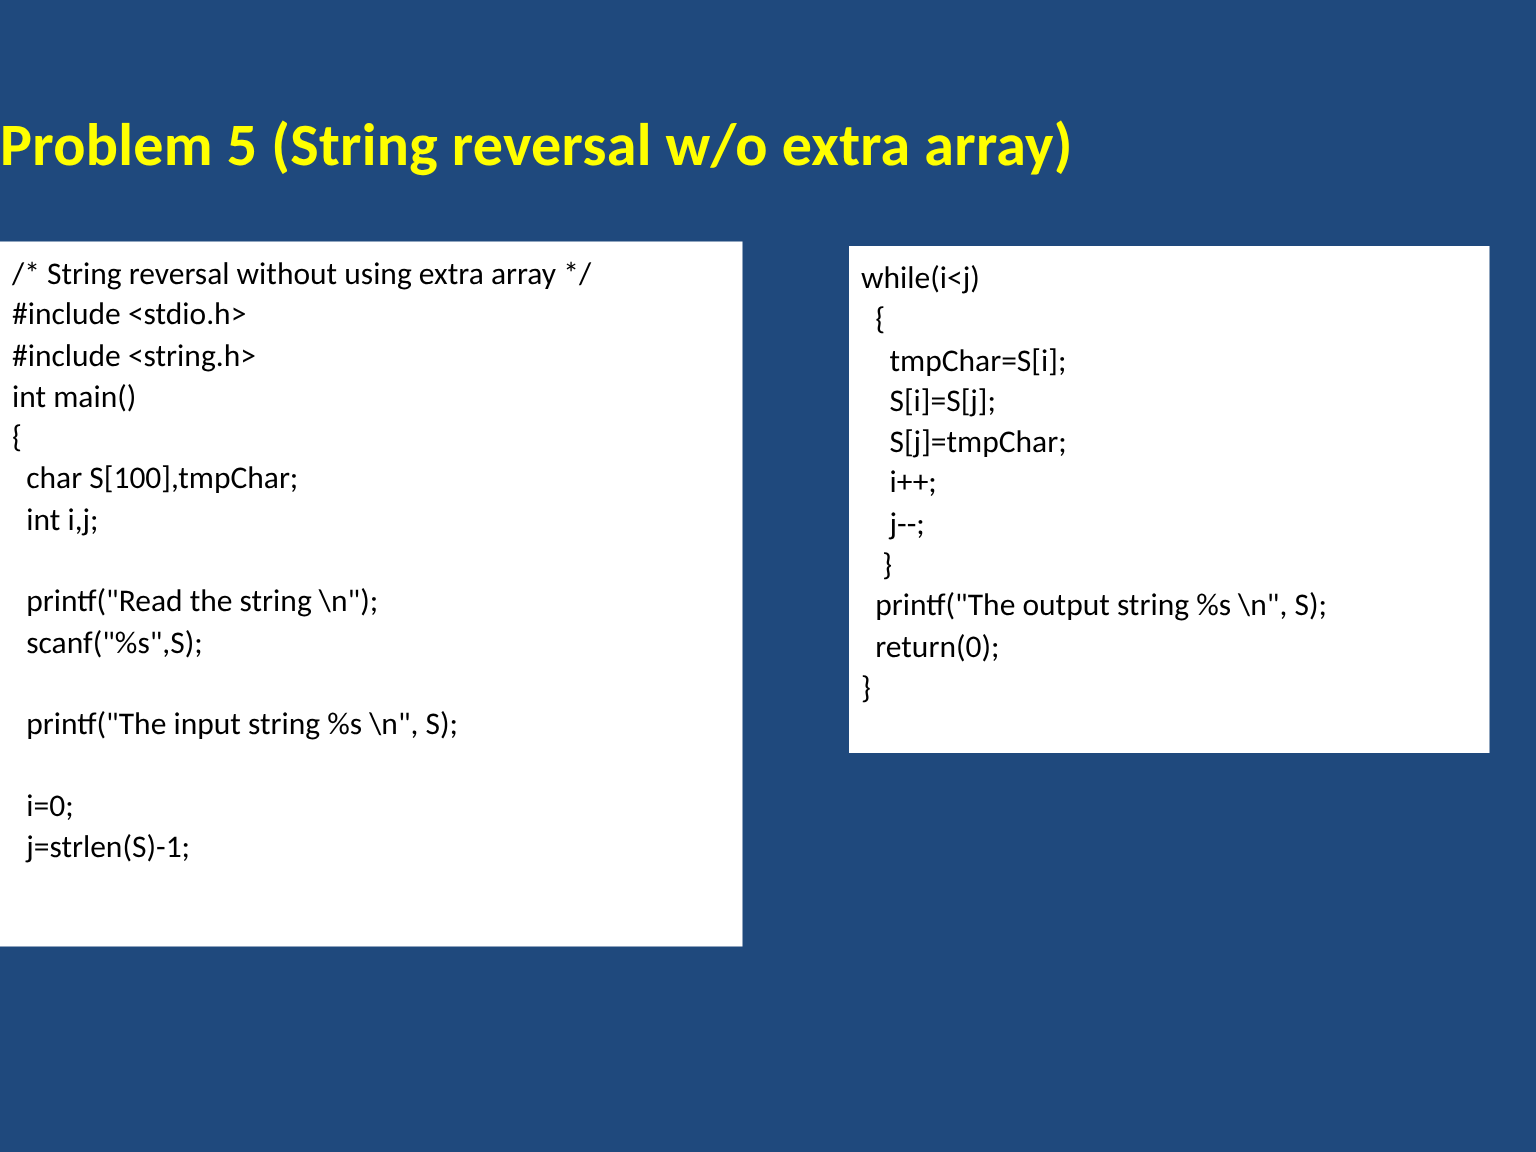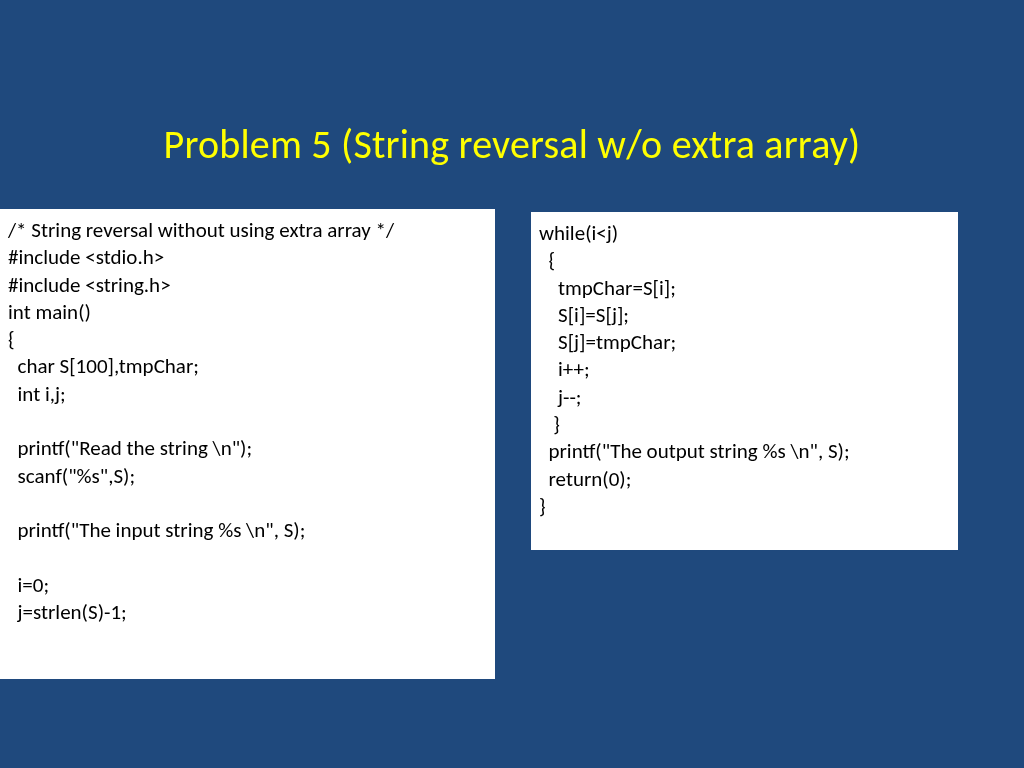--- a/index.html
+++ b/index.html
@@ -11,30 +11,28 @@
       overflow: hidden;
     }
     .slide {
       width: 100%;
       height: 100%;
       position: relative;
     }
     .title {
       color: #ffff00;
       font-size: 40px;
-      font-weight: 400;
-      text-align: center;
+      font-weight: 700;
       padding-top: 72px;
       padding-bottom: 40px;
       letter-spacing: 0.2px;
-      margin-top: 48px;
     }
     .content {
       display: flex;
-      gap: 36px;
+      gap: 71px;
       padding: 0;
       padding-left: 0;
     }
     .code-box {
       background: #ffffff;
       color: #000000;
       font-size: 21px;
       line-height: 1.3;
       padding: 8px 10px 10px 8px;
       white-space: pre;

